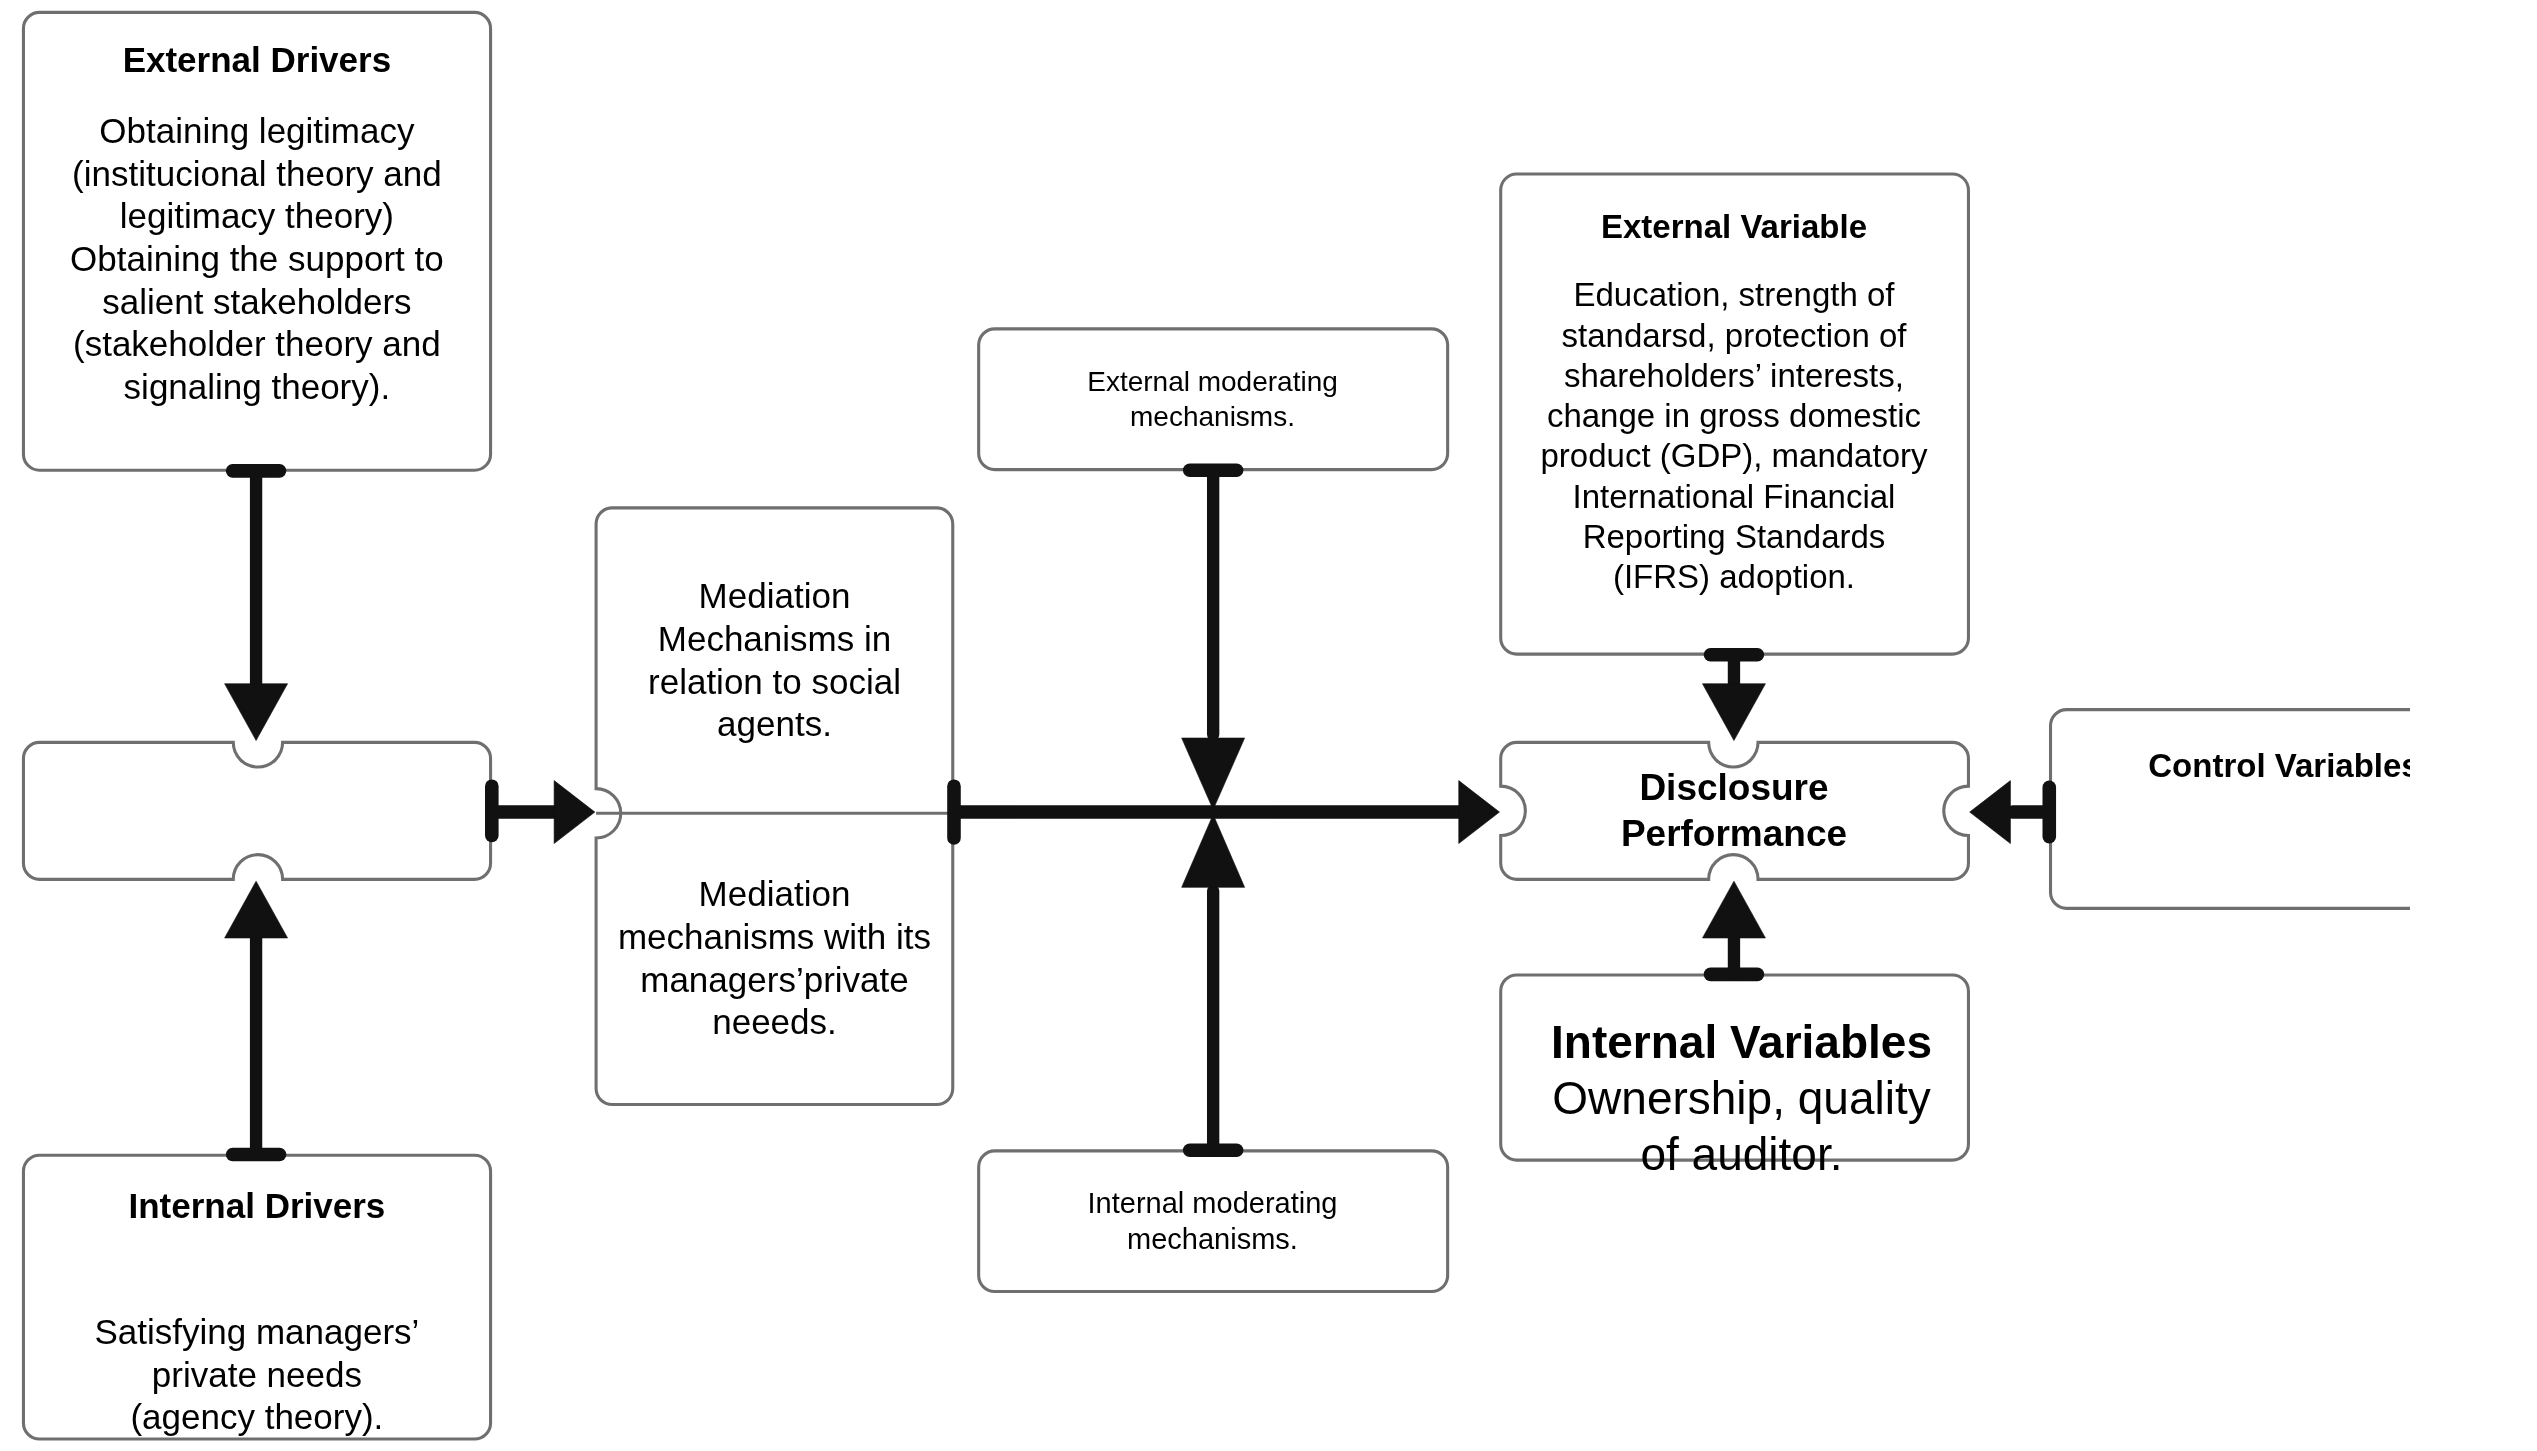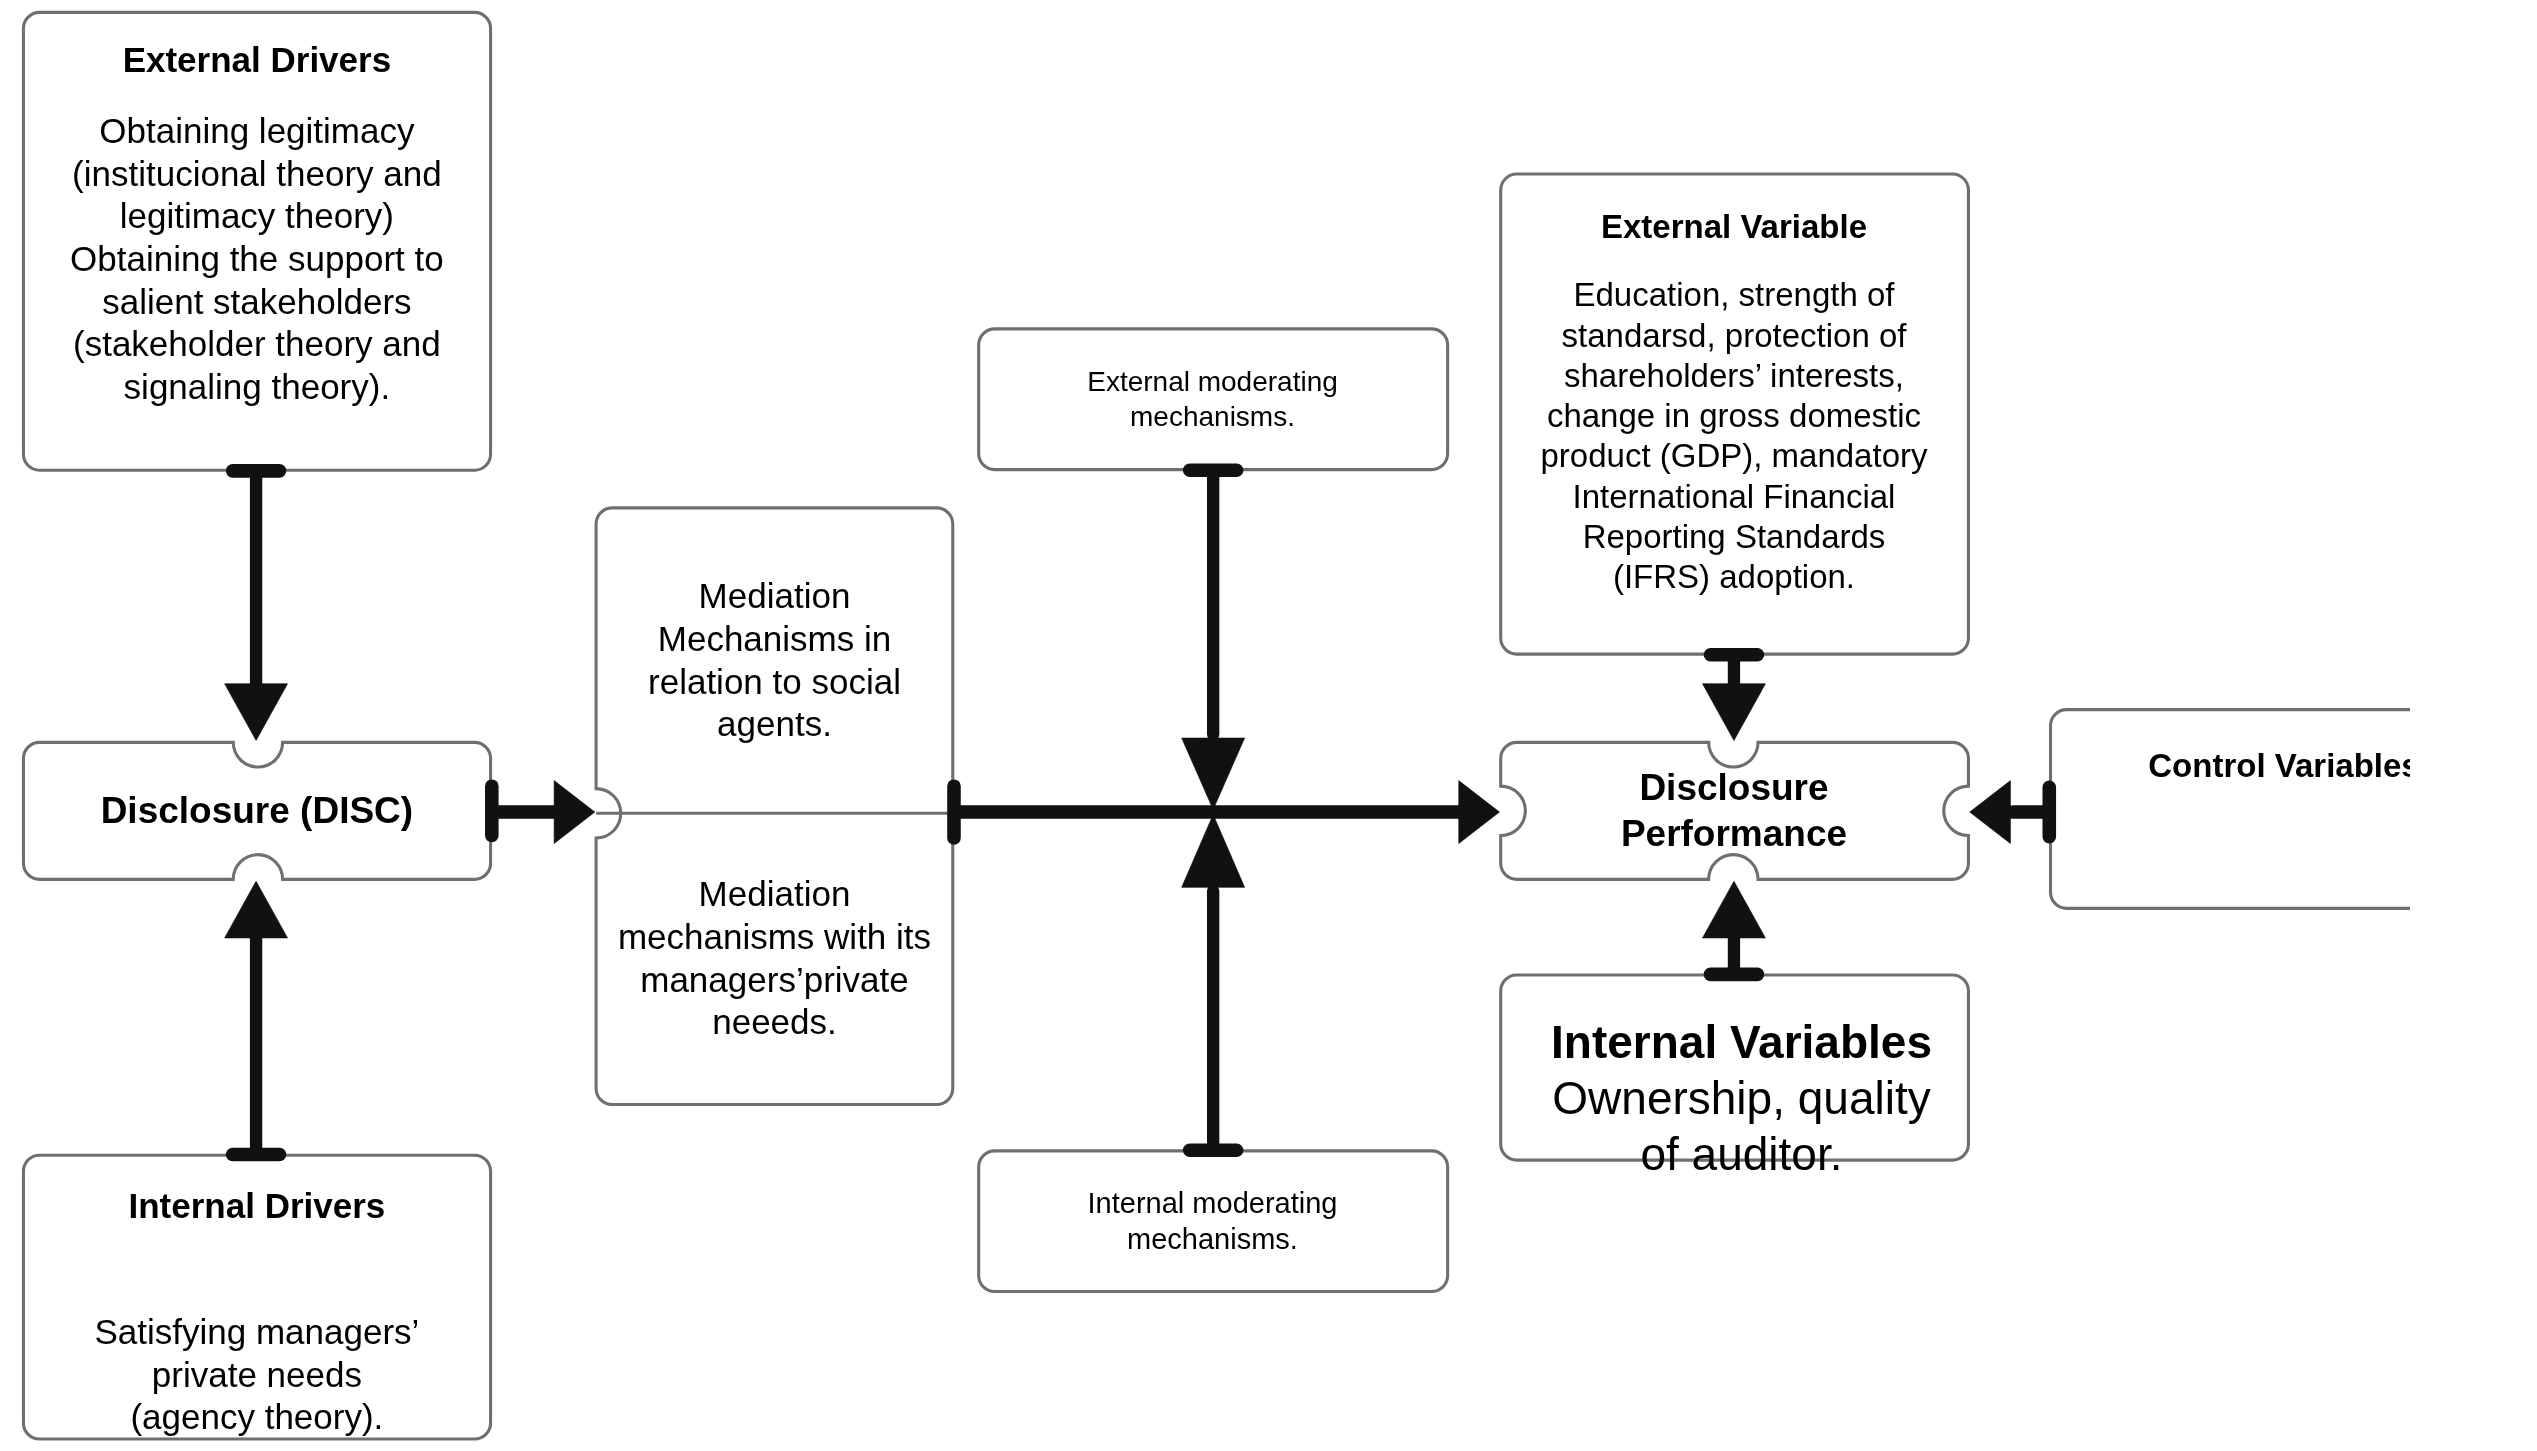--- a/index.html
+++ b/index.html
@@ -195,23 +195,20 @@
     <div class="gap-md"></div>
     <div class="node-body">Obtaining legitimacy
 (institucional  theory and
 legitimacy theory)
 Obtaining the support to
 salient stakeholders
 (stakeholder theory and
 signaling theory).</div>
   </div>
 
-  <div class="node-text" id="txt-disclosure-disc">
-    <div class="node-title">Disclosure (DISC)</div>
-  </div>
 
   <div class="node-text" id="txt-internal-drivers">
     <div class="node-title">Internal Drivers</div>
     <div class="gap-lg"></div>
     <div class="node-body">Satisfying managers’
 private needs
 (agency theory).</div>
   </div>
 
   <div class="node-text" id="txt-mediation-top">

